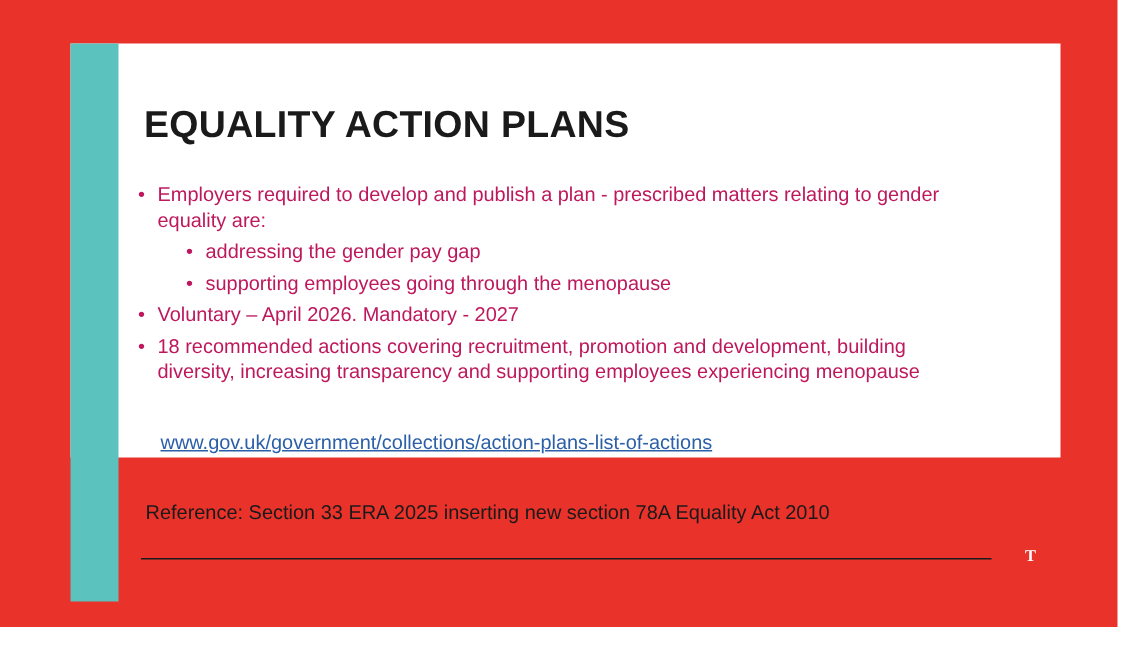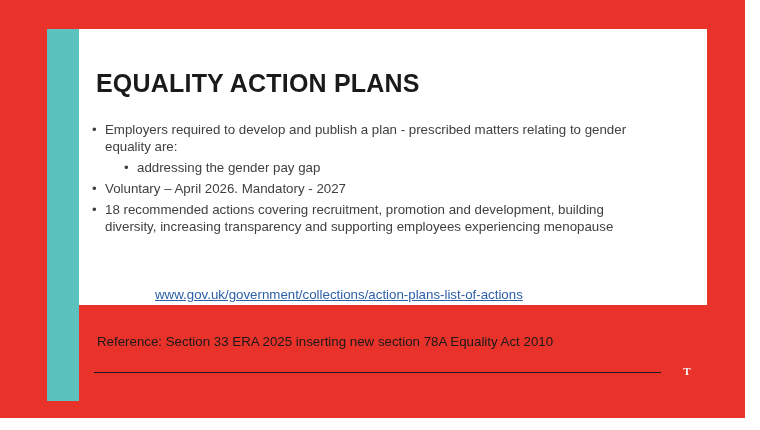--- a/index.html
+++ b/index.html
@@ -57,21 +57,21 @@
   .bullets {
     position: absolute;
     left: 44px;
     top: 92px;
     width: 560px;
   }
   .bullet {
     position: relative;
     padding-left: 14px;
     font-size: 13.3px;
-    color: #404040;
+    color: #be185d;
     line-height: 17px;
     margin-bottom: 4px;
   }
   .bullet::before {
     content: "\2022";
     position: absolute;
     left: 1px;
     top: 0;
   }
   .bullet.sub {
@@ -81,21 +81,20 @@
   }
   .link-row {
     position: absolute;
     left: 60px;
     top: 258px;
     font-size: 13.3px;
   }
   .link-row a, .link-row span.linktext {
     color: #2b5fa8;
     text-decoration: underline;
-    margin-left: 48px;
   }
   .reference {
     position: absolute;
     left: 50px;
     top: 305px;
     font-size: 13.3px;
     color: #1a1a1a;
     text-align: right;
   }
   .rule {
@@ -134,20 +133,21 @@
 
 <div class="slide-frame">
   <div class="slide-inner">
     <div class="accent-bar"></div>
 
     <div class="title">EQUALITY ACTION PLANS</div>
 
     <div class="bullets">
       <div class="bullet">Employers required to develop and publish a plan - prescribed matters relating to gender equality are:</div>
       <div class="bullet sub">addressing the gender pay gap</div>
+      <div class="bullet sub">supporting employees going through the menopause</div>
       <div class="bullet">Voluntary – April 2026. Mandatory - 2027</div>
       <div class="bullet">18 recommended actions covering recruitment, promotion and development, building diversity, increasing transparency and supporting employees experiencing menopause</div>
     </div>
 
     <div class="link-row">
       <span class="linktext">www.gov.uk/government/collections/action-plans-list-of-actions</span>
     </div>
 
     <div class="reference">Reference: Section 33 ERA 2025 inserting new section 78A Equality Act 2010</div>
 

